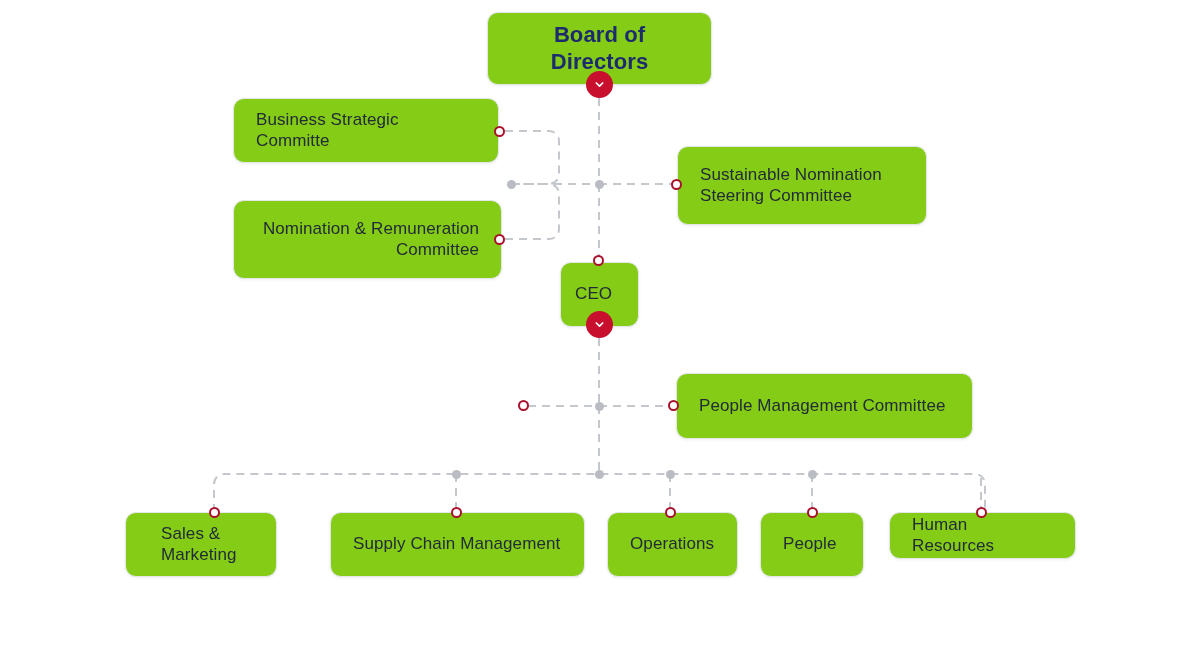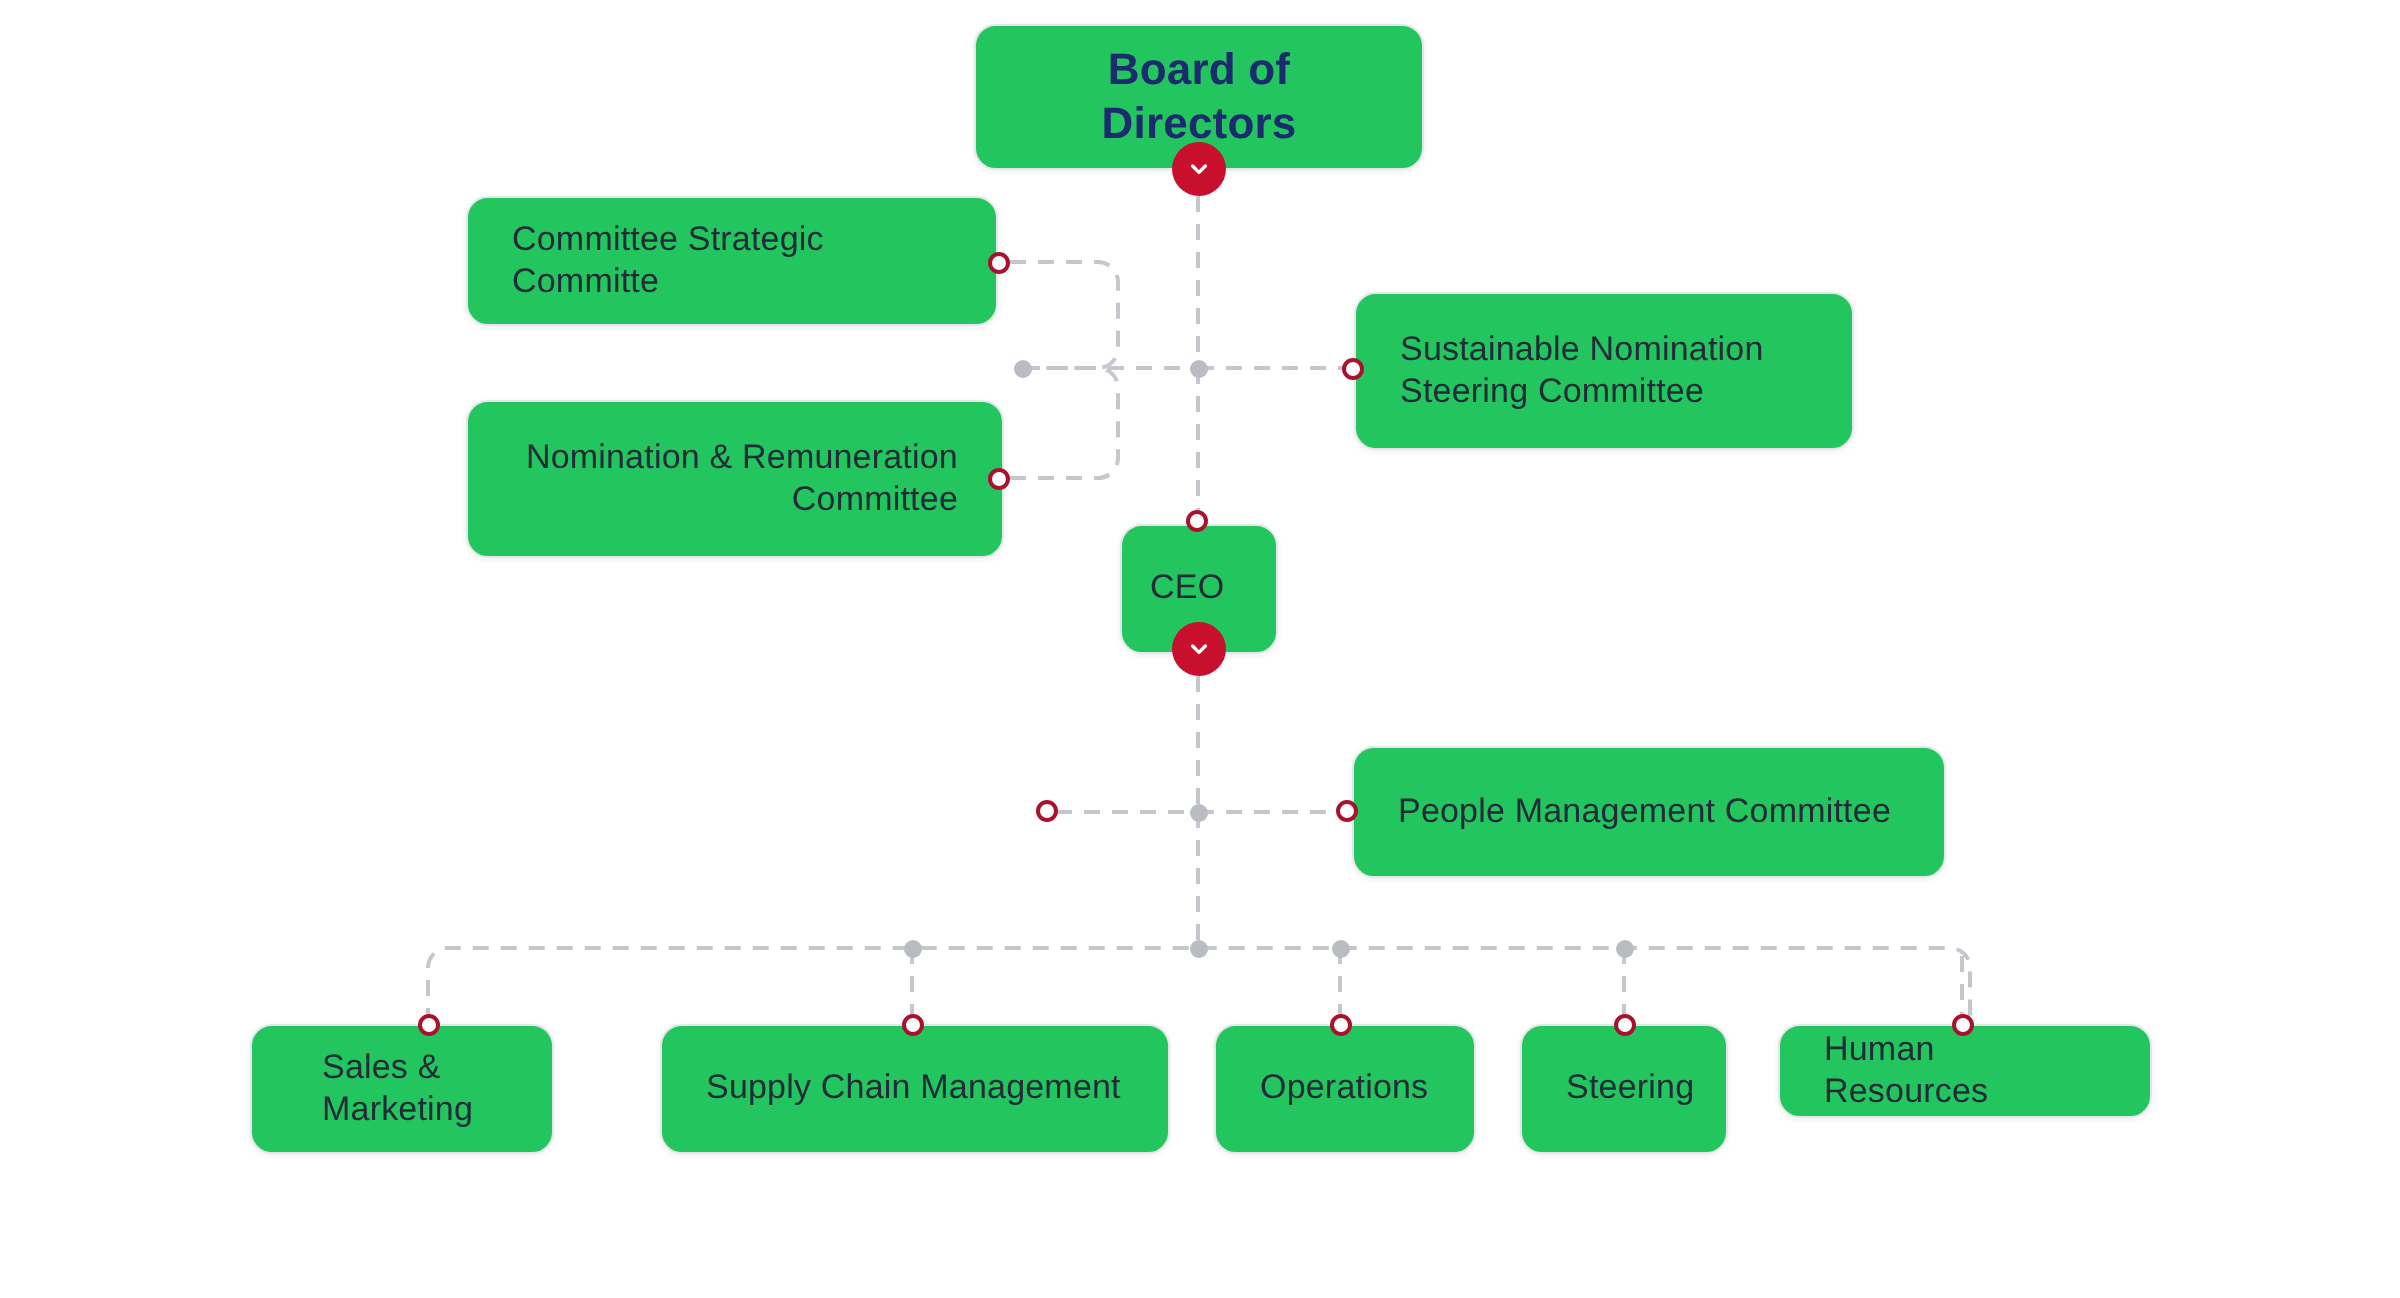--- a/index.html
+++ b/index.html
@@ -11,21 +11,21 @@
   }
   #chart-root{position:relative;width:1200px;height:649px;}
 
   
   #connectors{position:absolute;left:0;top:0;width:1200px;height:649px;z-index:1;}
 
   
   .node{
     position:absolute;
     box-sizing:border-box;
-    background:#22c55e;
+    background:#84cc16;
     border:1px solid #e4e6e9;
     border-radius:11px;
     box-shadow:0 1px 3px rgba(20,25,40,.07);
     display:flex;
     align-items:center;
     z-index:2;
   }
   .node .label{
     display:block;
     width:100%;
@@ -125,21 +125,21 @@
   <div class="ring" style="left:451px;top:507px;"></div>
   <div class="ring" style="left:665px;top:507px;"></div>
   <div class="ring" style="left:807px;top:507px;"></div>
   <div class="ring" style="left:976px;top:507px;"></div>
 
   <div class="node root" style="left:487px;top:12px;width:225px;height:73px;">
     <span class="label">Board of Directors</span>
   </div>
 
   <div class="node" style="left:233px;top:98px;width:266px;height:65px;">
-    <span class="label">Committee Strategic Committe</span>
+    <span class="label">Business Strategic Committe</span>
   </div>
 
   <div class="node" style="left:233px;top:200px;width:269px;height:79px;text-align:right;">
     <span class="label">Nomination &amp; Remuneration Committee</span>
   </div>
 
   <div class="node" style="left:677px;top:146px;width:250px;height:79px;">
     <span class="label">Sustainable Nomination Steering Committee</span>
   </div>
 
@@ -158,21 +158,21 @@
 
   <div class="node" style="left:330px;top:512px;width:255px;height:65px;">
     <span class="label">Supply Chain Management</span>
   </div>
 
   <div class="node" style="left:607px;top:512px;width:131px;height:65px;justify-content:center;">
     <span class="label">Operations</span>
   </div>
 
   <div class="node" style="left:760px;top:512px;width:104px;height:65px;">
-    <span class="label">Steering</span>
+    <span class="label">People</span>
   </div>
 
   <div class="node" style="left:889px;top:512px;width:187px;height:47px;">
     <span class="label">Human Resources</span>
   </div>
 
   <div class="toggle" style="left:586px;top:71px;">
     <span>
       <svg width="13" height="13" viewBox="0 0 13 13">
         <path d="M3.3 5 L6.5 8.2 L9.7 5" fill="none" stroke="#ffffff" stroke-width="1.7" stroke-linecap="round" stroke-linejoin="round"></path>

